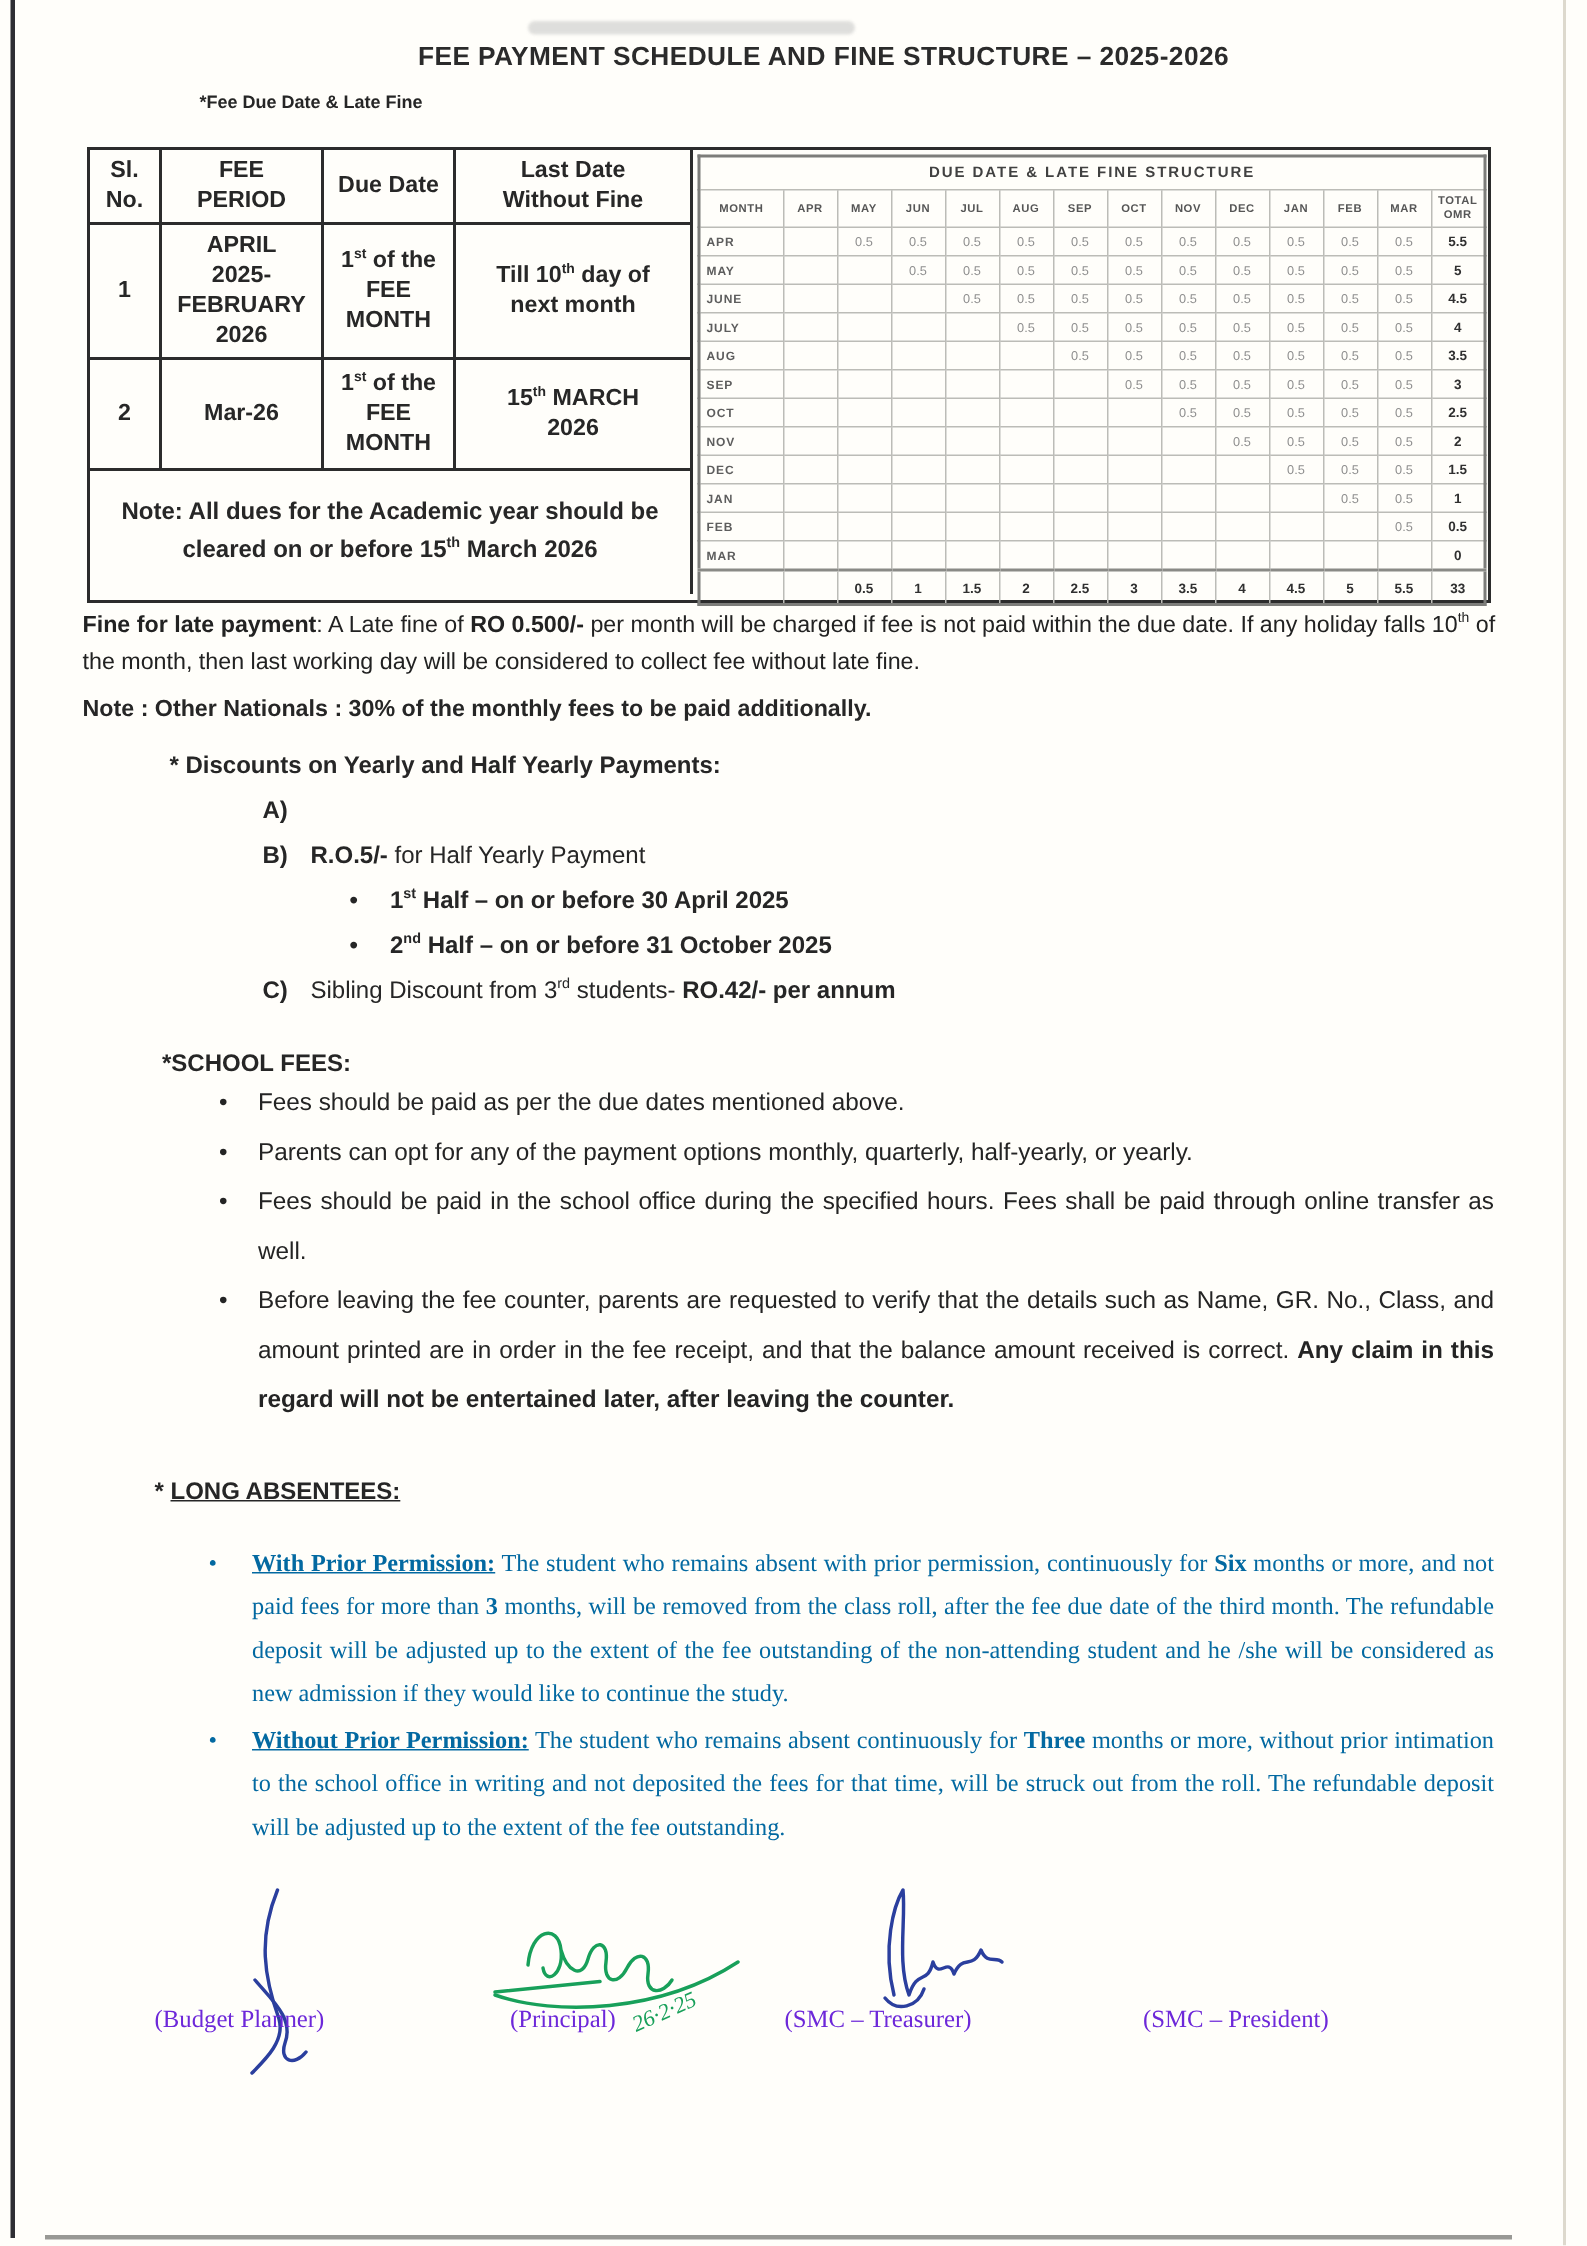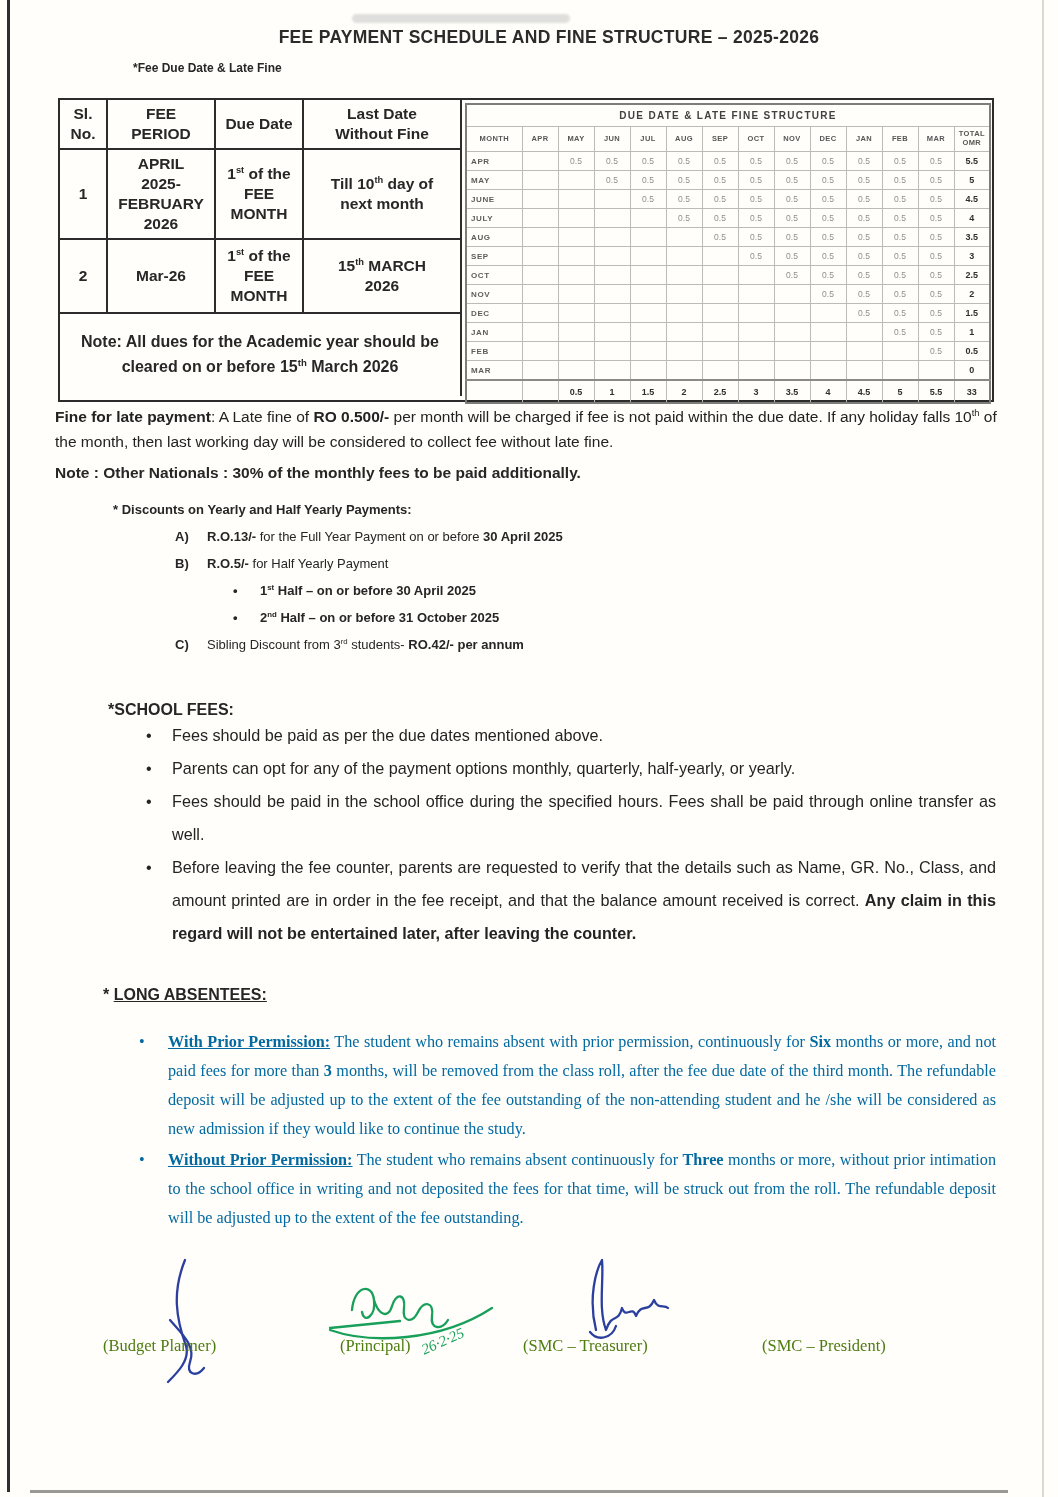--- a/index.html
+++ b/index.html
@@ -42,42 +42,42 @@
   #fineTable td.fh{font-size:7.5px;font-weight:700;color:#565656;height:24px;line-height:1.15;letter-spacing:.4px;}
   #fineTable td.fl{font-size:8px;font-weight:700;color:#5d5d5d;text-align:left;padding-left:4px;letter-spacing:.6px;}
   #fineTable td.fv{font-size:8.5px;color:#8f8f8f;}
   #fineTable td.ftot{font-size:9px;font-weight:700;color:#303030;}
   #fineTable tr.ffootr td{border-top:2px solid #8a8a86;font-size:9px;font-weight:700;color:#303030;height:21px;}
 
   
   #fine-note{left:55px;top:404px;width:944px;font-size:15.5px;line-height:1.62;color:#222;}
   #other-nationals{left:55px;top:464px;font-size:15.5px;}
 
-  #discounts{left:113px;top:502px;width:800px;font-size:13px;}
+  #discounts{left:113px;top:502px;width:800px;font-size:16px;}
   .dhead{font-weight:700;}
   .ditem{margin-top:12px;display:flex;padding-left:62px;}
   .dlabel{font-weight:700;width:32px;flex:none;}
   .dsub{margin-top:12px;padding-left:147px;font-weight:700;position:relative;}
   .dsub::before{content:"\2022";position:absolute;left:120px;font-weight:700;}
 
   #school-fees{left:108px;top:701px;width:888px;}
   .shead{font-size:16px;font-weight:700;}
   .bullets{font-size:16.2px;line-height:33px;text-align:justify;color:#242424;}
   .bullet{position:relative;padding-left:64px;}
   .bullet::before{content:"\2022";position:absolute;left:38px;}
 
   #long-absentees{left:103px;top:986px;width:893px;}
   .lhead{font-size:16px;font-weight:700;}
   .labullets{margin-top:24px;font-size:16.2px;line-height:29px;text-align:justify;color:#0369a1;font-family:Liberation Serif, serif;}
   .labullet{position:relative;padding-left:65px;margin-bottom:2px;}
   .labullet::before{content:"\2022";position:absolute;left:36px;}
 
   
   #signatures{left:0;top:1250px;width:1058px;height:247px;}
-  .sig-label{position:absolute;top:86px;font-family:"Liberation Serif",serif;font-size:16.5px;color:#4d7c0f;}
+  .sig-label{position:absolute;top:86px;font-family:"Liberation Serif",serif;font-size:16.5px;color:#6d28d9;}
   #sig-label-0{left:103px;} #sig-label-1{left:340px;} #sig-label-2{left:523px;} #sig-label-3{left:762px;}
   #sig-svg{position:absolute;left:0;top:0;}
   #sig-date{font-family:"Liberation Serif",serif;font-style:italic;font-size:15px;}
 </style>
 </head>
 <body>
 
 <div class="abs" id="edge-left"></div>
 <div class="abs" id="edge-right"></div>
 <div class="abs" id="edge-bottom"></div>
@@ -384,21 +384,20 @@
 </div>
 
 <div class="abs" id="fine-note"><span class="b">Fine for late payment</span><span>:  A Late fine of </span><span class="b">RO 0.500/-</span><span> per month will be charged if fee is not paid within the due date. If any holiday falls 10</span><sup>th</sup><span> of the month, then last working day will be considered to collect fee without late fine.</span></div>
 <div class="abs" id="other-nationals"><span class="b">Note : Other Nationals :  30% of the monthly fees to be paid additionally.</span></div>
 
 <div class="abs" id="discounts">
   <div class="dhead"><span class="b">* Discounts on Yearly and Half Yearly Payments:</span></div>
   <div id="discount-items">
       <div class="ditem">
         <span class="dlabel">A)</span>
-        <span><span class="b">R.O.13/-</span><span> for the Full Year Payment on or before </span><span class="b">30 April 2025</span></span>
       </div>
       <div class="ditem">
         <span class="dlabel">B)</span>
         <span><span class="b">R.O.5/-</span><span> for Half Yearly Payment</span></span>
       </div>
       <div class="dsub"><span class="b">1</span><sup class="b">st</sup><span class="b"> Half – on or before 30 April 2025</span></div>
       <div class="dsub"><span class="b">2</span><sup class="b">nd</sup><span class="b"> Half – on or before 31 October 2025</span></div>
       <div class="ditem">
         <span class="dlabel">C)</span>
         <span><span>Sibling Discount from 3</span><sup>rd</sup><span> students- </span><span class="b">RO.42/- per annum</span></span>

